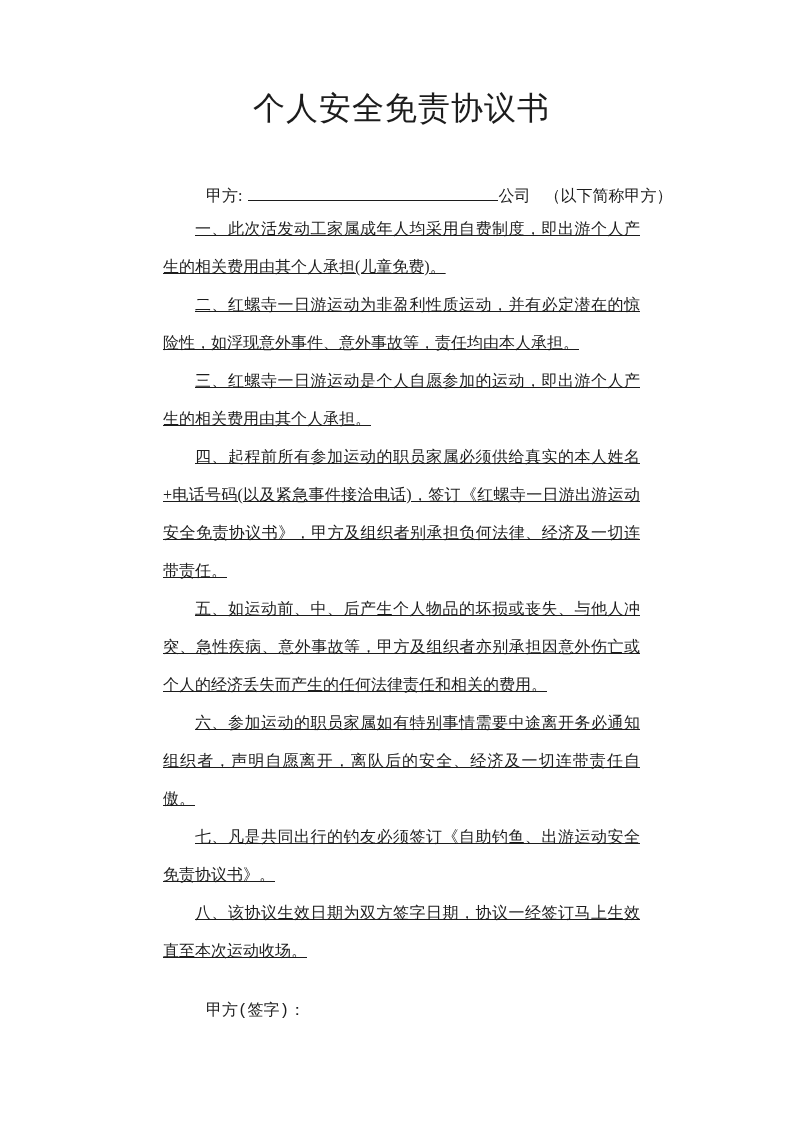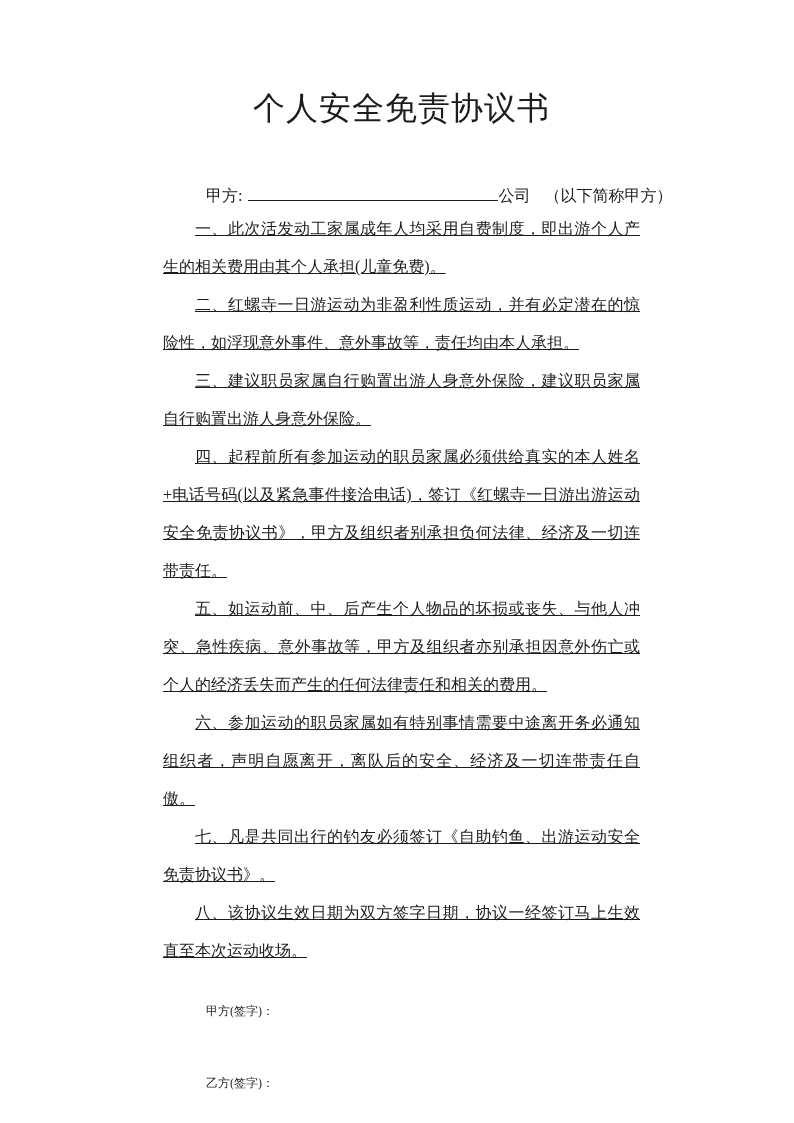--- a/index.html
+++ b/index.html
@@ -52,46 +52,46 @@
     text-align: justify;
     text-justify: inter-ideograph;
     text-decoration: underline;
   }
   .clauses p {
     margin: 0;
     text-indent: 2em;
   }
   .sig-row {
     padding-left: 43px;
-    font-size: 12px;
+    font-size: 16px;
     line-height: 20px;
+    font-family: Liberation Mono, monospace;
   }
   .sig-row.first { margin-top: 31px; }
   .sig-row.second { margin-top: 52px; }
 </style>
 </head>
 <body>
 
 <div class="page">
 
   <h1 class="doc-title">个人安全免责协议书</h1>
 
   <div class="party-row first">
     <span>甲方:</span><span class="blank-line"></span><span>公司</span><span class="alias-note">（以下简称甲方）</span>
   </div>
 
 
   <div class="clauses">
     <p>一、此次活发动工家属成年人均采用自费制度，即出游个人产生的相关费用由其个人承担(儿童免费)。</p>
     <p>二、红螺寺一日游运动为非盈利性质运动，并有必定潜在的惊险性，如浮现意外事件、意外事故等，责任均由本人承担。</p>
-    <p>三、建议职员家属自行购置出游人身意外保险，建议职员家属自行购置出游人身意外保险。</p>
+    <p>三、红螺寺一日游运动是个人自愿参加的运动，即出游个人产生的相关费用由其个人承担。</p>
     <p>四、起程前所有参加运动的职员家属必须供给真实的本人姓名+电话号码(以及紧急事件接洽电话)，签订《红螺寺一日游出游运动安全免责协议书》，甲方及组织者别承担负何法律、经济及一切连带责任。</p>
     <p>五、如运动前、中、后产生个人物品的坏损或丧失、与他人冲突、急性疾病、意外事故等，甲方及组织者亦别承担因意外伤亡或个人的经济丢失而产生的任何法律责任和相关的费用。</p>
     <p>六、参加运动的职员家属如有特别事情需要中途离开务必通知组织者，声明自愿离开，离队后的安全、经济及一切连带责任自傲。</p>
     <p>七、凡是共同出行的钓友必须签订《自助钓鱼、出游运动安全免责协议书》。</p>
     <p>八、该协议生效日期为双方签字日期，协议一经签订马上生效直至本次运动收场。</p>
   </div>
 
   <div class="sig-row first">甲方(签字)：</div>
 
-  <div class="sig-row second">乙方(签字)：</div>
 
 </div>
 
 </body></html>

